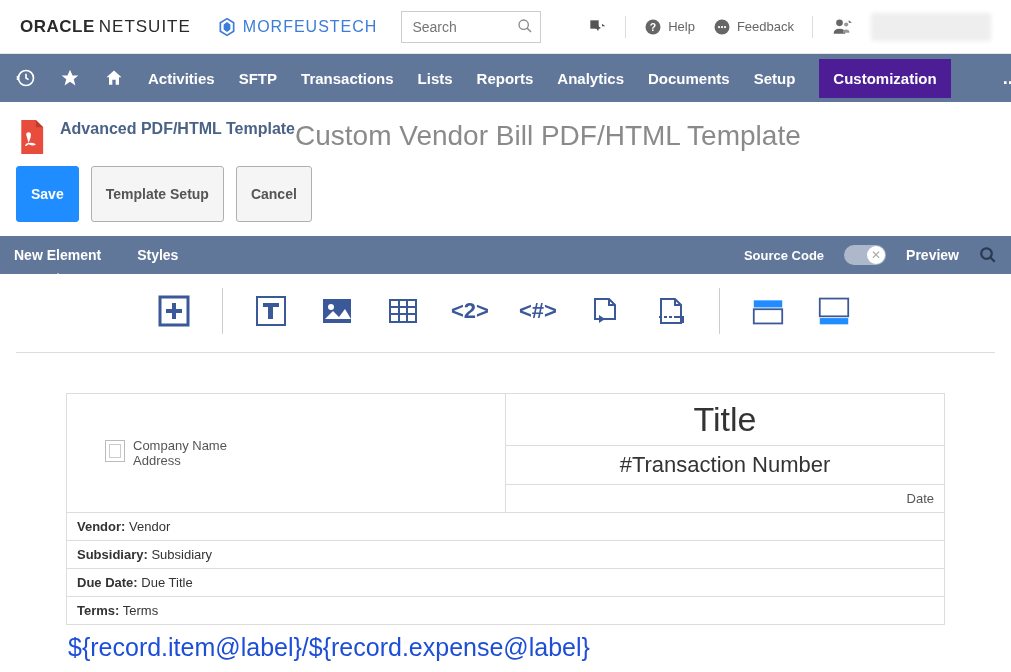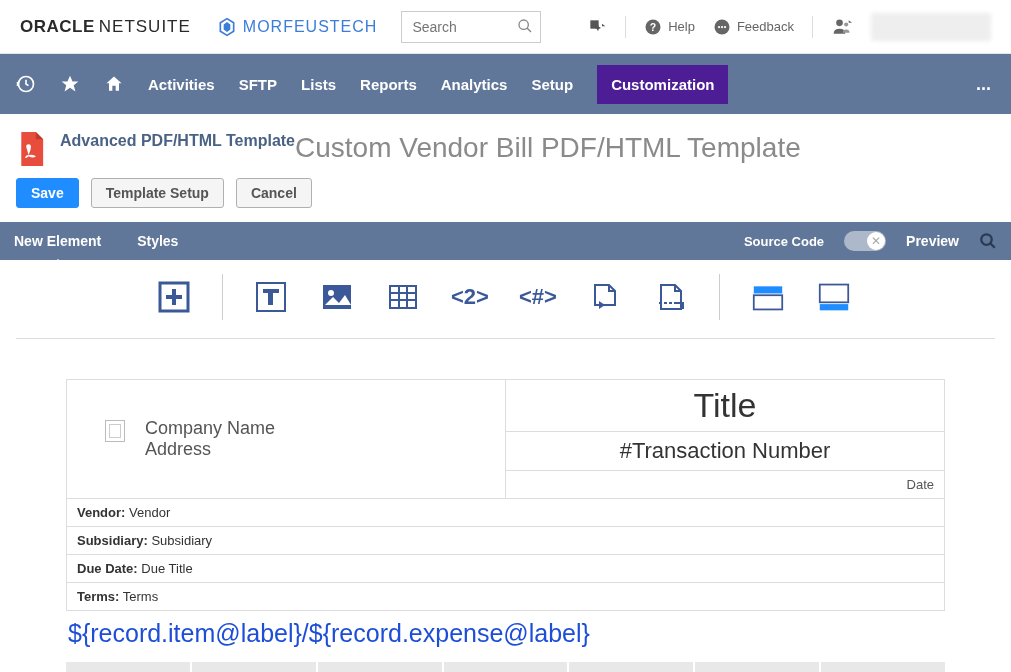--- a/index.html
+++ b/index.html
@@ -13,37 +13,37 @@
 .morfeus-icon { width: 20px; height: 20px; }
 .search-wrap { position: relative; margin-left: 6px; }
 .search-input { width: 140px; height: 32px; padding: 0 30px 0 10px; border: 1px solid #ccc; font-size: 14px; color: #888; }
 .search-icon-wrap { position: absolute; right: 8px; top: 7px; color: #888; }
 .header-right { margin-left: auto; display: flex; align-items: center; gap: 18px; }
 .divider { width: 1px; height: 22px; background: #ddd; }
 .header-item { display: flex; align-items: center; gap: 6px; color: #666; font-size: 13px; }
 .blur-box { width: 120px; height: 28px; background: #eee; filter: blur(2px); border-radius: 2px; }
 
 
-.main-nav { background: #607799; height: 60px; display: flex; align-items: center; padding: 0 16px; gap: 24px; color: #fff; }
+.main-nav { background: #607799; height: 48px; display: flex; align-items: center; padding: 0 16px; gap: 24px; color: #fff; }
 .nav-icon { width: 20px; height: 20px; display: flex; align-items: center; justify-content: center; }
 .nav-item { font-size: 15px; font-weight: 600; cursor: pointer; padding: 11px 0; }
 .nav-item.active { background: #4c1d95; padding: 11px 14px; }
 .nav-spacer { flex: 1; }
 .nav-more { font-size: 18px; font-weight: 700; padding: 0 4px; }
 
 
 .page-head { display: flex; align-items: flex-start; padding: 18px 16px 12px; gap: 14px; }
 .pdf-icon { width: 30px; height: 34px; }
 .page-titles { display: flex; flex-direction: row; }
 .breadcrumb { font-size: 16px; font-weight: 700; color: #4a6285; }
 .page-title { font-size: 28px; color: #8a8a8a; font-weight: 400; }
 
 
 .actions { display: flex; gap: 12px; padding: 0 16px 14px; }
-.btn { border: 1px solid #b0b0b0; background: #f5f5f5; padding: 6px 14px; font-size: 14px; font-weight: 600; color: #555; border-radius: 3px; cursor: pointer; }
+.btn { border: 1px solid #b0b0b0; background: #f5f5f5; padding: 19px 14px; font-size: 14px; font-weight: 600; color: #555; border-radius: 3px; cursor: pointer; }
 .btn-primary { background: #1f8cff; border-color: #1f8cff; color: #fff; }
 
 
 .sub-bar { background: #607799; height: 38px; display: flex; align-items: center; padding: 0 14px; color: #fff; position: relative; }
 .sub-tab { font-size: 14px; font-weight: 600; margin-right: 36px; cursor: pointer; position: relative; padding: 10px 0; }
 .sub-tab.active::after { content: ''; position: absolute; bottom: -8px; left: 50%; transform: translateX(-50%); border: 8px solid transparent; border-bottom-color: #fff; }
 .sub-right { margin-left: auto; display: flex; align-items: center; gap: 20px; }
 .toggle { width: 42px; height: 20px; background: #adb9ca; border-radius: 10px; position: relative; display: inline-flex; align-items: center; }
 .toggle-knob { width: 18px; height: 18px; background: #fff; border-radius: 50%; position: absolute; right: 1px; display: flex; align-items: center; justify-content: center; color: #aaa; font-size: 12px; }
 .preview-label { font-weight: 600; font-size: 14px; }
@@ -53,21 +53,21 @@
 .editor-toolbar { display: flex; align-items: center; padding: 14px 16px 18px; gap: 30px; border-bottom: 1px solid #ddd; margin: 0 16px; justify-content: flex-start; padding-left: 140px; }
 .tool-divider { width: 1px; height: 46px; background: #ccc; }
 .tool-btn { width: 36px; height: 36px; display: flex; align-items: center; justify-content: center; cursor: pointer; }
 .tool-btn svg { width: 32px; height: 32px; }
 
 
 .canvas { margin: 40px 16px 0; padding: 0 50px; }
 .template-table { width: 100%; border-collapse: collapse; }
 .template-table td { border: 1px solid #ddd; padding: 6px 10px; vertical-align: middle; }
 .company-cell { height: 80px; }
-.company-inner { display: flex; align-items: flex-start; gap: 20px; font-size: 18px; color: #555; padding-left: 28px; }
+.company-inner { display: flex; align-items: flex-start; gap: 8px; font-size: 13px; color: #555; padding-left: 28px; }
 .img-placeholder { width: 20px; height: 22px; border: 1px solid #bbb; position: relative; margin-top: 2px; }
 .img-placeholder::after { content: ''; position: absolute; inset: 3px; border: 1px solid #ccc; }
 .title-cell { text-align: center; font-size: 34px; color: #333; padding: 8px 12px; }
 .transnum-cell { text-align: center; font-size: 22px; color: #333; padding: 4px 12px; }
 .date-cell { text-align: right; font-size: 13px; color: #555; padding: 2px 12px; }
 .detail-row td { padding: 6px 10px; }
 .detail-label { font-weight: 700; }
 .rec-labels { font-size: 25px; color: #1d4ed8; padding: 8px 2px; }
 .col-headers { display: flex; gap: 2px; margin-top: 6px; }
 .col-headers div { flex: 1; height: 20px; background: #e8e8e8; }
@@ -149,23 +149,25 @@
         <path d="M12 2 L15 9 L22 9 L16.5 13.5 L18.5 21 L12 16.5 L5.5 21 L7.5 13.5 L2 9 L9 9 Z"></path>
       </svg>
   </span>
   <span class="nav-icon">
     <svg width="20" height="20" viewBox="0 0 24 24" fill="#fff">
         <path d="M12 3 L21 11 L18 11 L18 20 L14 20 L14 14 L10 14 L10 20 L6 20 L6 11 L3 11 Z"></path>
       </svg>
   </span>
   <span class="nav-item">Activities</span>
   <span class="nav-item">SFTP</span>
+  <span class="nav-item">Transactions</span>
   <span class="nav-item">Lists</span>
   <span class="nav-item">Reports</span>
   <span class="nav-item">Analytics</span>
+  <span class="nav-item">Documents</span>
   <span class="nav-item">Setup</span>
   <span class="nav-item active">Customization</span>
   <span class="nav-spacer"></span>
   <span class="nav-more">...</span>
 </div>
 
 <div class="page-head">
   <svg class="pdf-icon" viewBox="0 0 24 28">
     <path d="M4 0 L16 0 L22 6 L22 28 L4 28 Z" fill="#e74c3c"></path>
     <path d="M16 0 L16 6 L22 6 Z" fill="#c0392b"></path>

